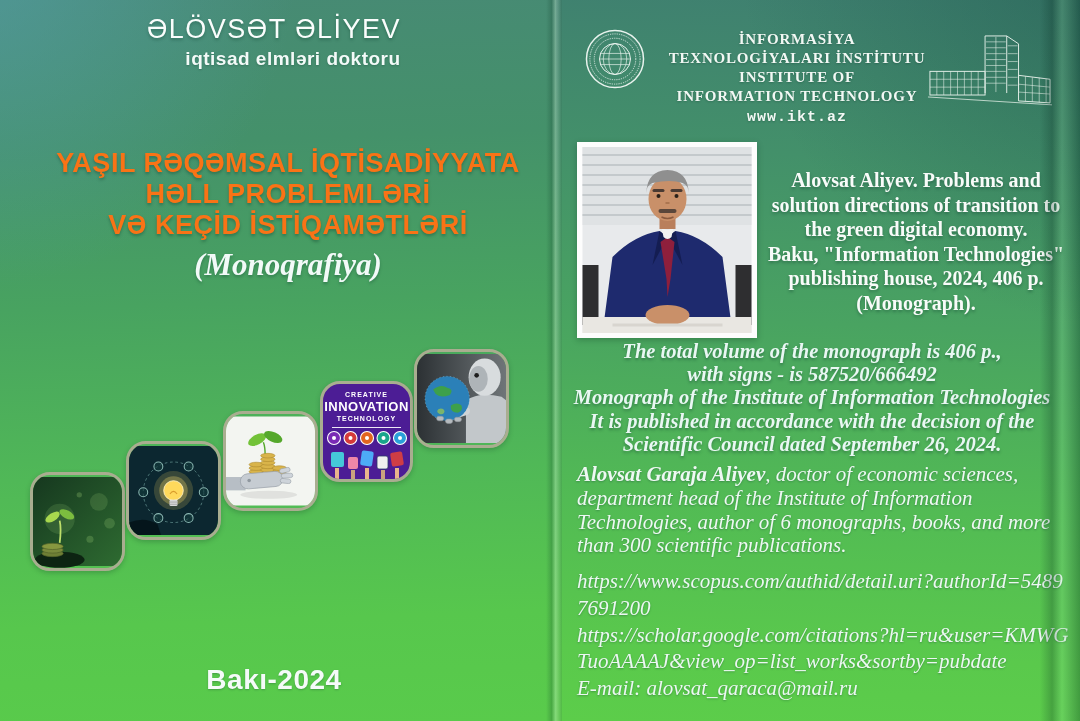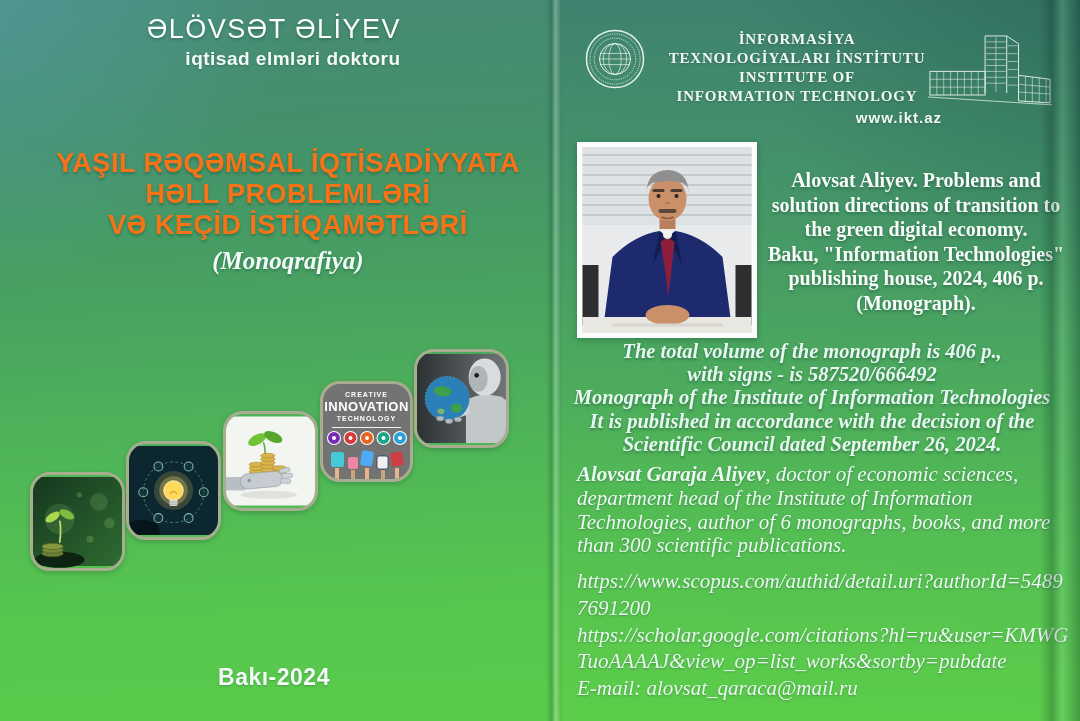--- a/index.html
+++ b/index.html
@@ -29,50 +29,50 @@
   .author-name{left:0;top:14px;width:548px;text-align:center;color:#fafdfc;
     font-size:27px;font-weight:normal;letter-spacing:1.5px;
     text-shadow:0 2px 3px rgba(15,60,45,.35);}
   .author-degree{left:0;top:48px;width:548px;text-align:center;color:#f3faf8;
     font-size:19px;font-weight:bold;letter-spacing:.5px;
     text-shadow:0 1px 2px rgba(15,60,45,.3);padding-left:38px;}
   .book-title{left:0;top:148px;width:576px;text-align:center;color:#f97316;
     font-size:27px;font-weight:bold;line-height:31px;letter-spacing:.5px;
     text-shadow:0 2px 3px rgba(15,60,45,.38);}
   .book-subtitle{left:0;top:247px;width:576px;text-align:center;color:#f2faf8;
-    font-family:"Liberation Serif",serif;font-style:italic;font-weight:bold;font-size:25px;
+    font-family:"Liberation Serif",serif;font-style:italic;font-weight:bold;font-size:31px;
     text-shadow:0 2px 3px rgba(15,60,45,.35);}
   .city-year{left:0;top:664px;width:548px;text-align:center;color:#f5fbf9;
-    font-size:23px;font-weight:bold;letter-spacing:.5px;
+    font-size:28px;font-weight:bold;letter-spacing:.5px;
     text-shadow:0 1px 2px rgba(15,60,45,.3);}
 
   .tile{position:absolute;border:3px solid #a9ad90;border-radius:20px;overflow:hidden;
     box-shadow:0 2px 5px rgba(10,50,30,.25);}
   .tile svg{display:block;width:100%;height:100%;}
   .t1{left:30px;top:472px;width:95px;height:99px;}
   .t2{left:126px;top:441px;width:95px;height:99px;}
   .t3{left:223px;top:411px;width:95px;height:100px;}
-  .t4{left:320px;top:381px;width:93px;height:101px;background:#737373;}
+  .t4{left:320px;top:381px;width:93px;height:101px;background:#4c1d95;}
   .t5{left:414px;top:349px;width:95px;height:99px;}
 
   .t4 .t4-l1,.t4 .t4-l3{position:absolute;left:0;width:100%;text-align:center;color:#fff;
     font-size:7px;letter-spacing:1px;font-weight:bold;}
   .t4 .t4-l1{top:7px;}
   .t4 .t4-l2{position:absolute;left:0;top:15px;width:100%;text-align:center;color:#fff;
     font-size:13px;font-weight:bold;letter-spacing:.5px;}
   .t4 .t4-l3{top:31px;}
   .t4 .t4-rule{position:absolute;left:9px;top:43px;width:69px;height:1px;background:#fff;opacity:.9;}
   .t4 svg{position:absolute;left:0;top:46px;width:87px;height:49px;}
 
   
   .inst-block{left:652px;top:30px;width:290px;text-align:center;color:#f2f8f4;
     font-family:"Liberation Serif",serif;font-weight:bold;font-size:15px;line-height:19px;
     letter-spacing:.8px;text-shadow:0 1px 2px rgba(15,60,45,.35);}
-  .website{left:652px;top:109px;width:290px;text-align:right;color:#f2f8f4;
-    font-family:Liberation Sans, sans-serif;font-weight:bold;font-size:15px;letter-spacing:1px;
+  .website{left:652px;top:109px;width:290px;text-align:center;color:#f2f8f4;
+    font-family:Liberation Mono, monospace;font-weight:bold;font-size:15px;letter-spacing:1px;
     text-shadow:0 1px 2px rgba(15,60,45,.35);}
   .seal{left:584px;top:28px;width:62px;height:62px;}
   .building{left:926px;top:32px;width:128px;height:80px;}
 
   .portrait{left:577px;top:142px;width:180px;height:196px;background:#fdfdfd;padding:5px;
     box-shadow:0 2px 6px rgba(10,50,30,.3);}
   .portrait svg{display:block;width:100%;height:100%;}
 
   .citation{left:742px;top:168px;width:348px;text-align:center;color:#f8fbf9;
     font-family:"Liberation Serif",serif;font-weight:bold;font-size:20px;line-height:24.5px;

